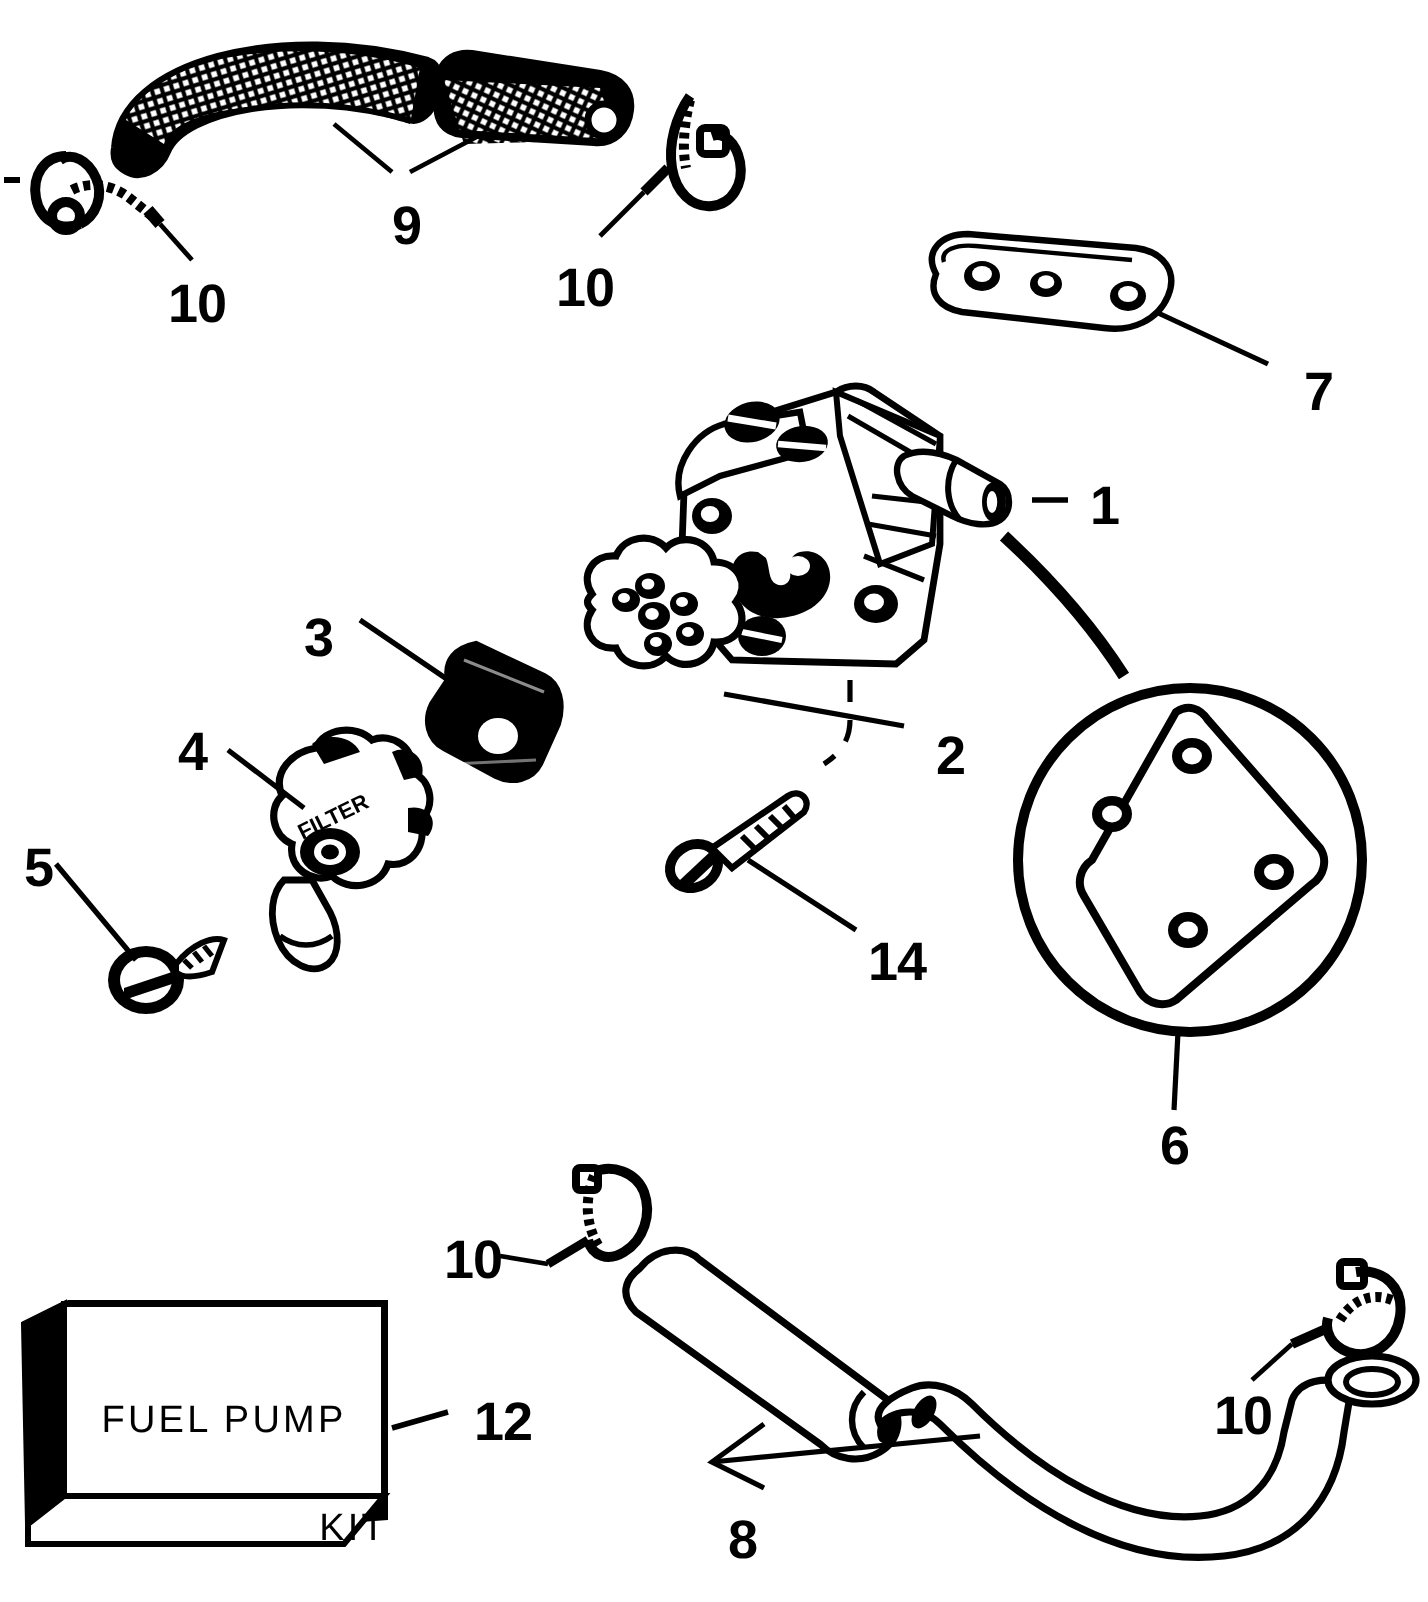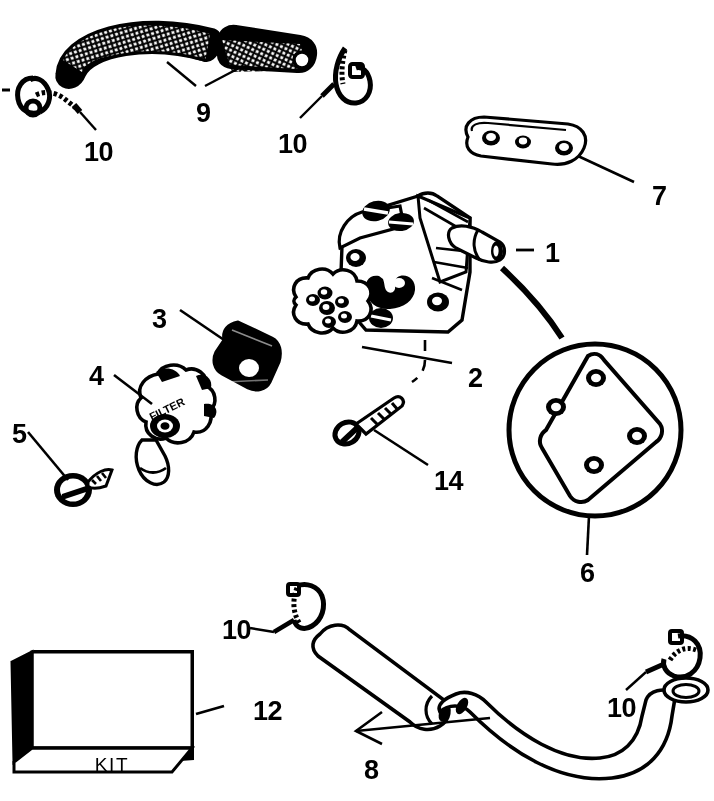--- a/index.html
+++ b/index.html
@@ -310,33 +310,34 @@
     <g>
       <path d="M12,662 L34,650 L194,650 L194,760 L30,772 Z" fill="#000000"></path>
       <path d="M32,652 L192,652 L192,748 L32,748 Z" fill="#ffffff" stroke="#000000" stroke-width="3"></path>
       <path d="M12,662 L32,652 L32,748 L14,762 Z" fill="#000000" stroke="#000000" stroke-width="3"></path>
       <path d="M14,762 L32,748 L192,748 L172,772 L14,772 Z" fill="#ffffff" stroke="#000000" stroke-width="3"></path>
       <path d="M32,748 L192,748" stroke="#000000" stroke-width="3"></path>
     </g>
     <path d="M196,714 L224,706" stroke="#000000" stroke-width="2.8" fill="none"></path>
   </svg>
 
-  <div class="kit-text" style="left:30px; top:754px; width:164px;">KIT</div>
+  <div class="kit-text" style="left:30px; top:700px; width:164px;">FUEL PUMP</div>
+  <div class="kit-text" style="left:30px; top:754px; width:164px;text-align:right;">KIT</div>
 
   <div class="filter-word" style="left:148px; top:403px; transform:rotate(-26deg);">FILTER</div>
 
   <div class="callout-num" style="left:545px; top:240px;">1</div>
   <div class="callout-num" style="left:468px; top:365px;">2</div>
   <div class="callout-num" style="left:152px; top:306px;">3</div>
   <div class="callout-num" style="left:89px;  top:363px;">4</div>
   <div class="callout-num" style="left:12px;  top:421px;">5</div>
   <div class="callout-num" style="left:580px; top:560px;">6</div>
   <div class="callout-num" style="left:652px; top:183px;">7</div>
   <div class="callout-num" style="left:364px; top:757px;">8</div>
   <div class="callout-num" style="left:196px; top:100px;">9</div>
   <div class="callout-num" style="left:84px;  top:139px;">10</div>
   <div class="callout-num" style="left:278px; top:131px;">10</div>
   <div class="callout-num" style="left:222px; top:617px;">10</div>
   <div class="callout-num" style="left:607px; top:695px;">10</div>
   <div class="callout-num" style="left:434px; top:468px;">14</div>
-  <div class="callout-num" style="left:253px; top:698px;">12</div>
+  <div class="callout-num" style="left:237px; top:698px;">12</div>
 
 </div>
 
 </body></html>

